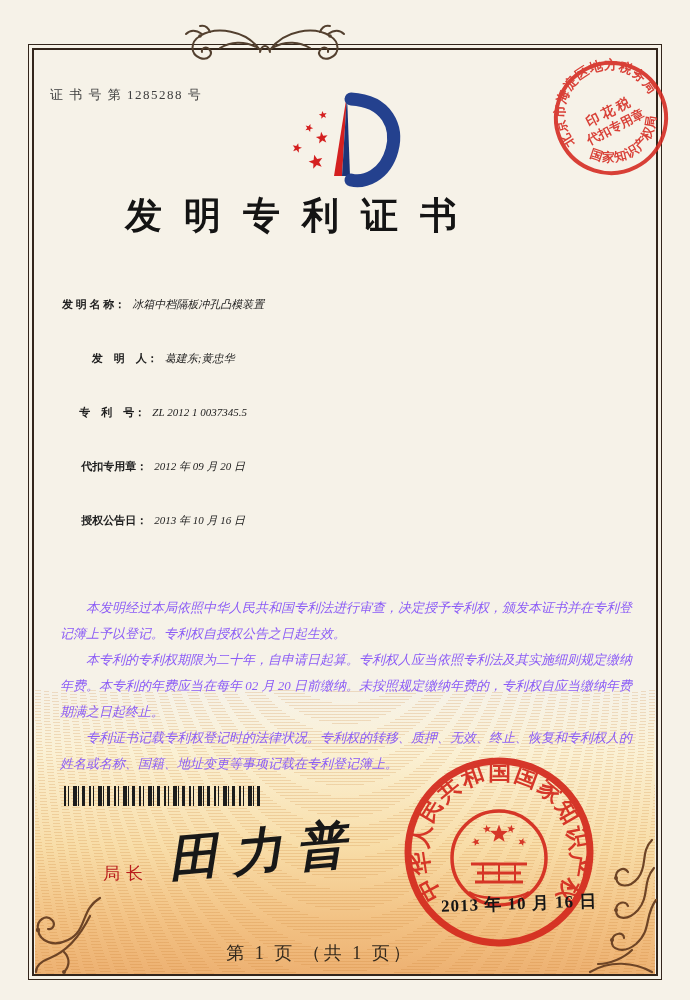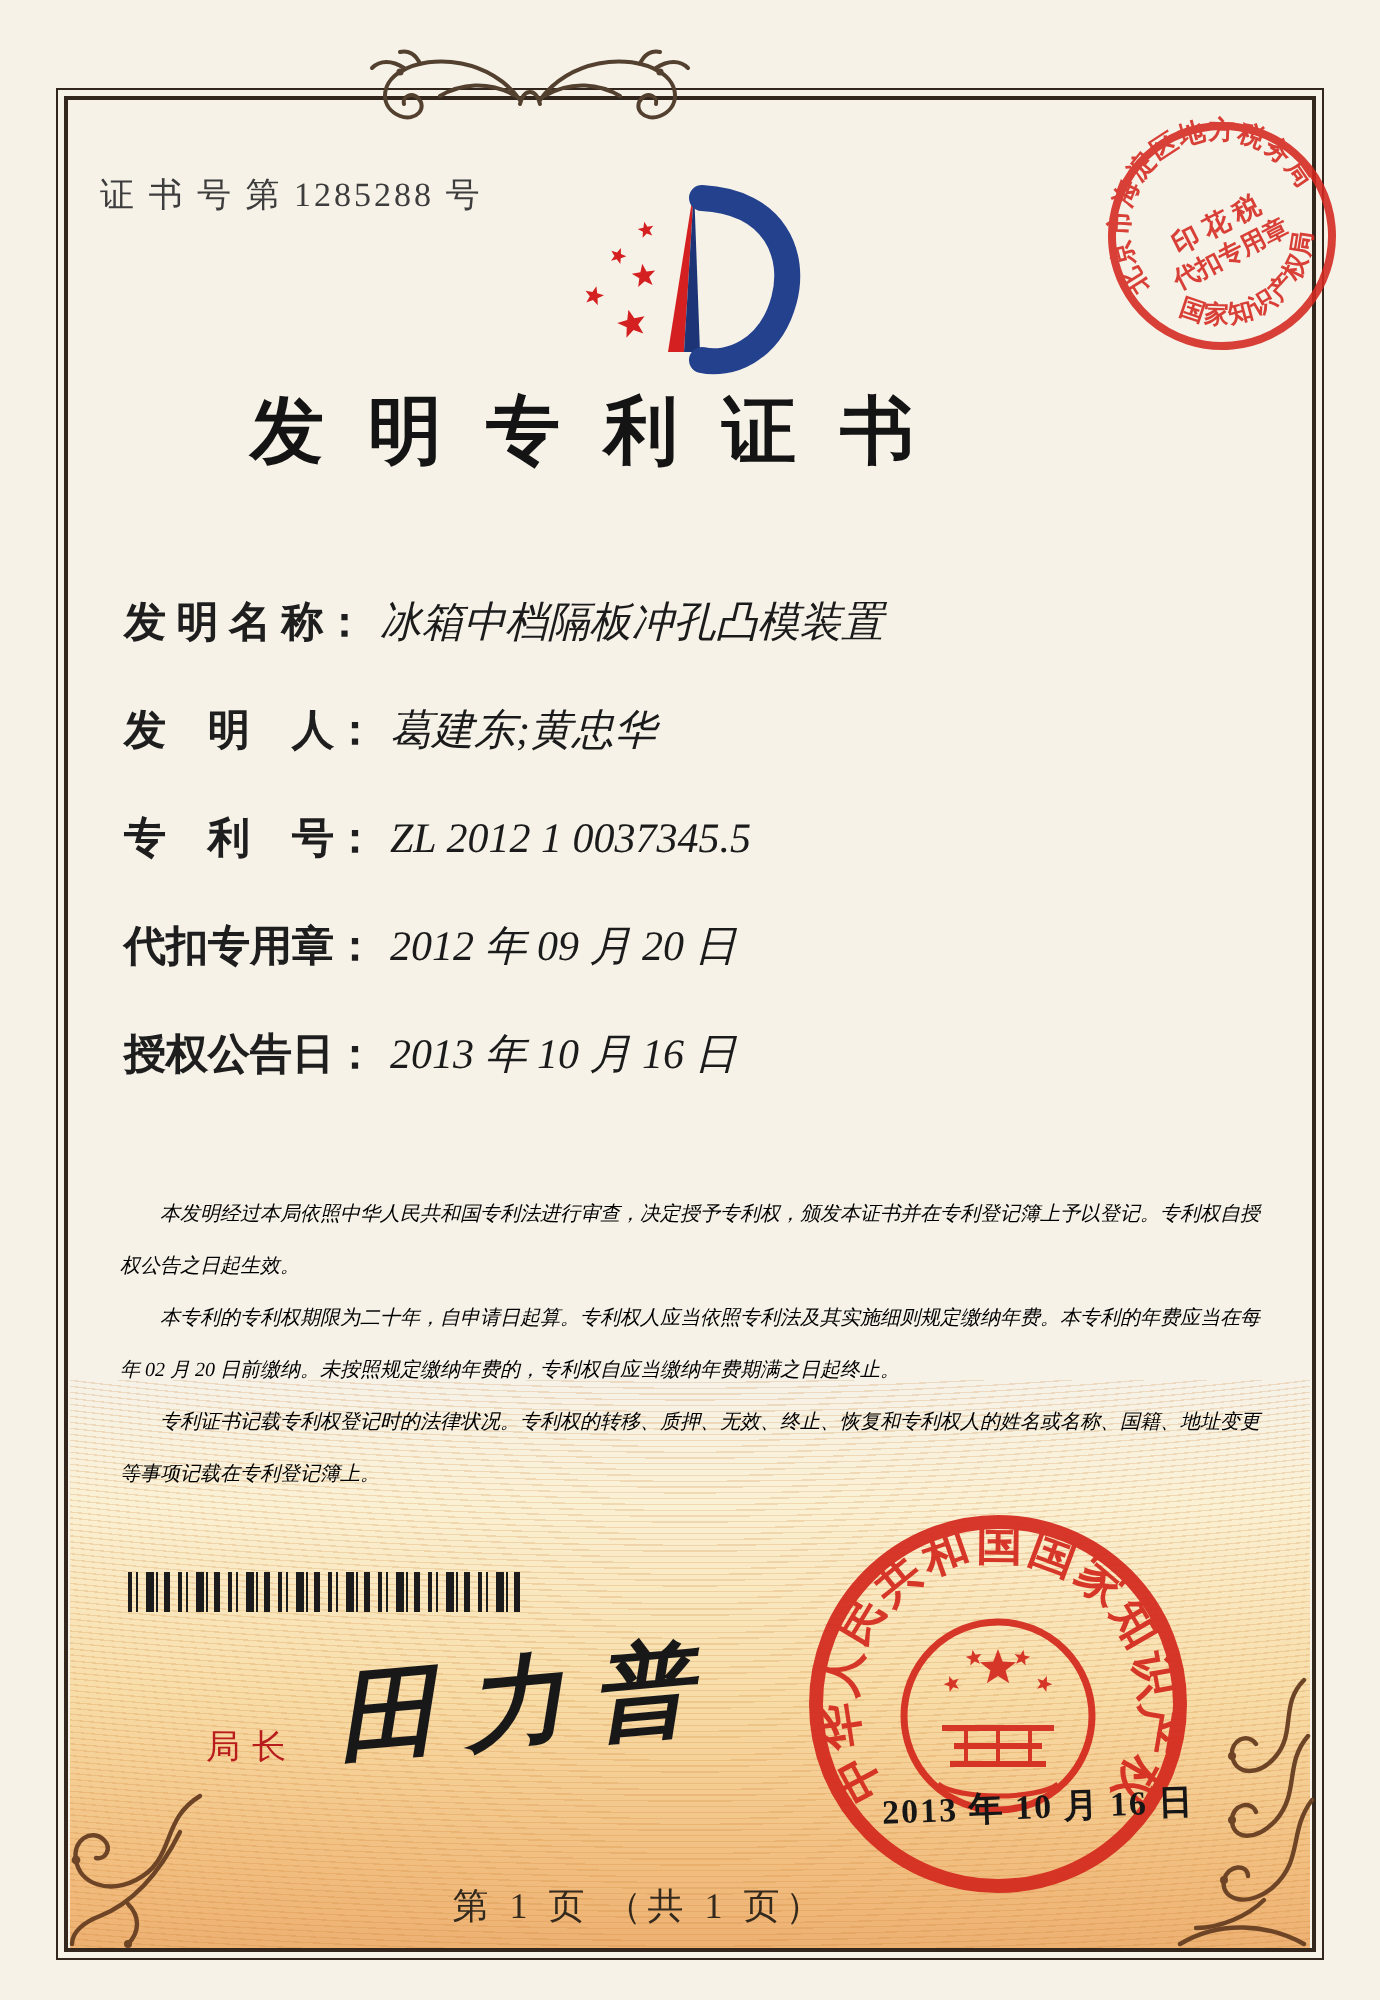--- a/index.html
+++ b/index.html
@@ -21,40 +21,40 @@
     position:absolute;left:35px;top:690px;width:620px;height:284px;z-index:0;
     background:
       repeating-radial-gradient(1600px 750px at 50% -560px,
         rgba(198,118,38,.20) 0 1.4px, rgba(198,118,38,0) 1.4px 6.2px),
       linear-gradient(to bottom,
         rgba(253,248,235,0) 0%, rgba(252,240,205,.75) 22%,
         #f8ddA8 55%, #f2c183 82%, #edb172 100%);
   }
   .cert-no{
     position:absolute;left:50px;top:86px;z-index:2;
-    font-size:17px;letter-spacing:1.5px;color:#3d3d3d;
+    font-size:13px;letter-spacing:1.5px;color:#3d3d3d;
   }
   .title{
     position:absolute;left:0;top:191px;width:582px;z-index:2;
     text-align:center;font-size:37px;font-weight:bold;color:#141414;
     letter-spacing:22px;text-indent:22px;
   }
   .logo{position:absolute;left:272px;top:84px;z-index:2;}
   .ornament{position:absolute;left:180px;top:20px;z-index:2;}
   .tax-stamp{
     position:absolute;left:551px;top:58px;z-index:3;
     transform:rotate(-27deg);opacity:.88;
   }
   .fields{position:absolute;left:62px;top:297px;z-index:2;}
-  .field-row{height:54px;font-size:21px;white-space:nowrap;}
+  .field-row{height:54px;font-size:11px;white-space:nowrap;text-align:center;}
   .field-label{font-weight:600;color:#1e1e1e;}
   .field-value{font-style:italic;padding-left:7px;color:#1b1b1b;}
   .paras{
     position:absolute;left:60px;top:595px;width:576px;z-index:2;
-    font-size:10px;line-height:26px;font-style:italic;color:#000000;
+    font-size:13px;line-height:26px;font-style:italic;color:#8b5cf6;
   }
   .paras p{margin:0;text-indent:2em;}
   .barcode{
     position:absolute;left:64px;top:786px;width:197px;height:20px;z-index:2;
     background:repeating-linear-gradient(90deg,
       #1c1c1c 0 2px, rgba(0,0,0,0) 2px 4px,
       #1c1c1c 4px 5px, rgba(0,0,0,0) 5px 9px,
       #1c1c1c 9px 13px, rgba(0,0,0,0) 13px 14px,
       #1c1c1c 14px 15px, rgba(0,0,0,0) 15px 18px,
       #1c1c1c 18px 21px, rgba(0,0,0,0) 21px 25px);

